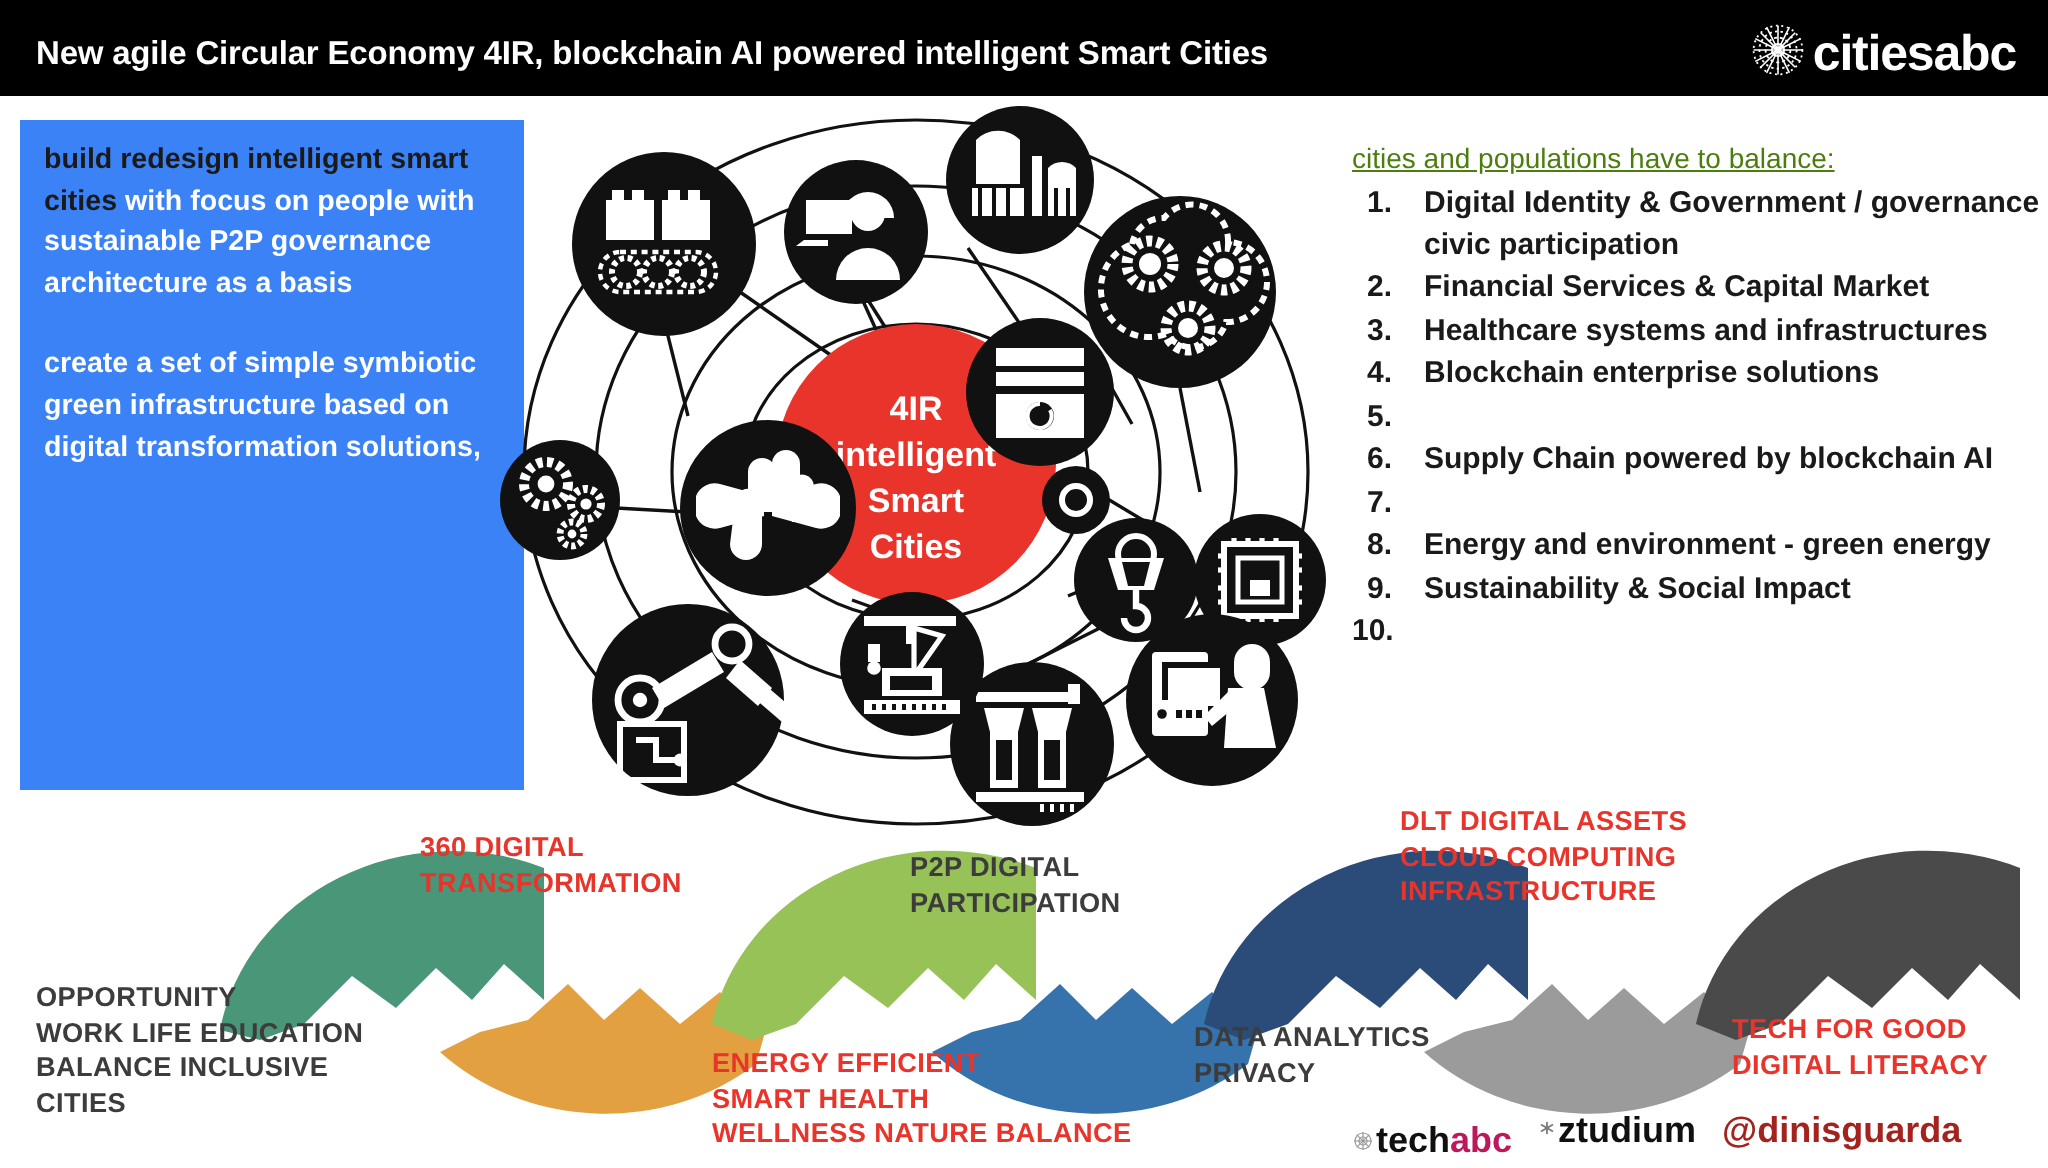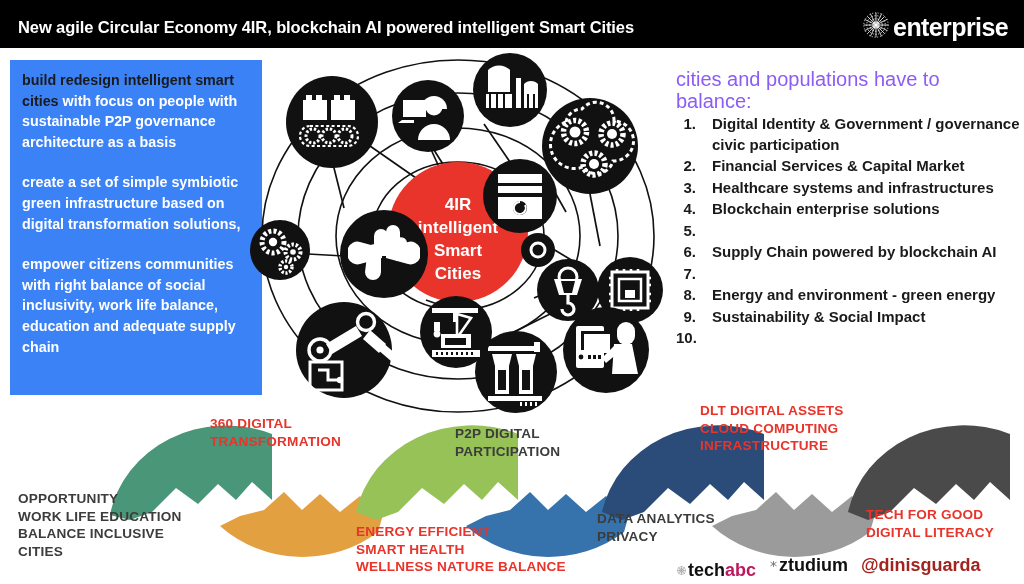--- a/index.html
+++ b/index.html
@@ -84,24 +84,25 @@
   }
 
   
   #balance-block {
     position: absolute;
     left: 676px;
     top: 68px;
     width: 344px;
   }
   #balance-heading {
-    font-size: 20px;
-    color: #8b5cf6;
+    font-size: 14px;
+    color: #4d7c0f;
     margin: 0 0 2px 0;
     line-height: 22px;
+    text-decoration: underline;
   }
   #balance-list {
     list-style: none;
     margin: 0;
     padding: 0;
   }
   #balance-list li {
     display: flex;
     font-size: 15px;
     font-weight: bold;
@@ -175,27 +176,26 @@
         <line x1="6.4" y1="6.4" x2="23.6" y2="23.6"></line>
         <line x1="23.6" y1="6.4" x2="6.4" y2="23.6"></line>
         <line x1="9.3" y1="3.6" x2="20.7" y2="26.4"></line>
         <line x1="20.7" y1="3.6" x2="9.3" y2="26.4"></line>
         <line x1="3.6" y1="9.3" x2="26.4" y2="20.7"></line>
         <line x1="3.6" y1="20.7" x2="26.4" y2="9.3"></line>
       </g>
     </g>
     <circle cx="15" cy="15" r="1.5" fill="#ffffff"></circle>
   </svg>
-  <span id="brand-name">enterprise</span>
+  <span id="brand-name">citiesabc</span>
 </div>
 
 <div id="green-panel">
   <p class="green-para"><b>build redesign intelligent smart cities</b><span> with focus on people with sustainable P2P governance architecture as a basis</span></p>
   <p class="green-para">create a set of simple symbiotic green infrastructure based on digital transformation solutions,</p>
-  <p class="green-para last">empower citizens communities with right balance of social inclusivity, work life balance, education and adequate supply chain</p>
 </div>
 
 <svg id="hub-diagram" viewBox="0 0 420 372">
   <defs>
     <clipPath id="clipConveyor">
         <circle cx="84" cy="72" r="46"></circle>
       </clipPath>
     <clipPath id="clipGears">
         <circle cx="342" cy="96" r="48"></circle>
       </clipPath>

